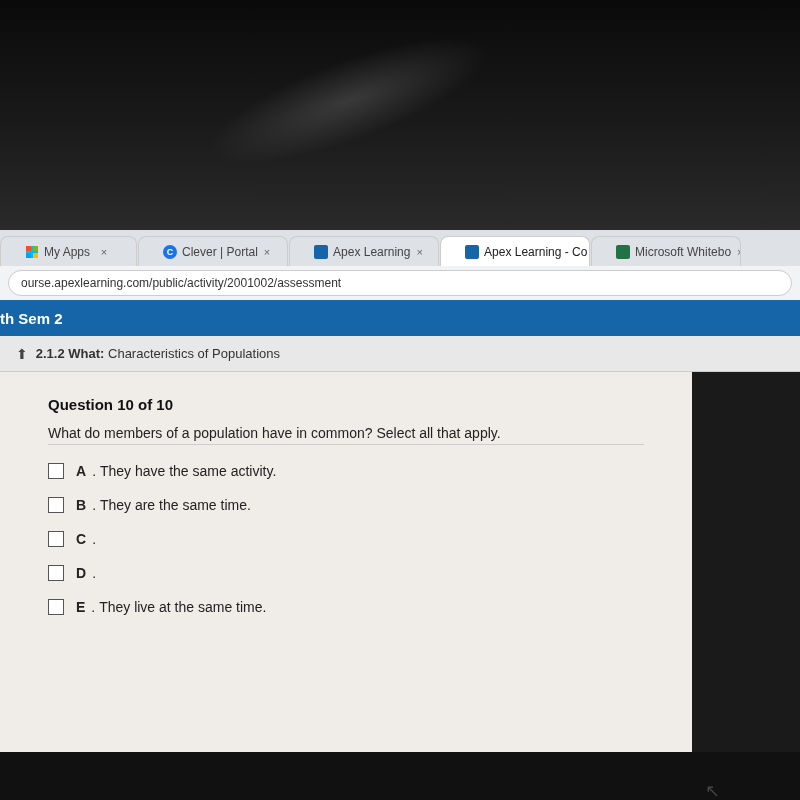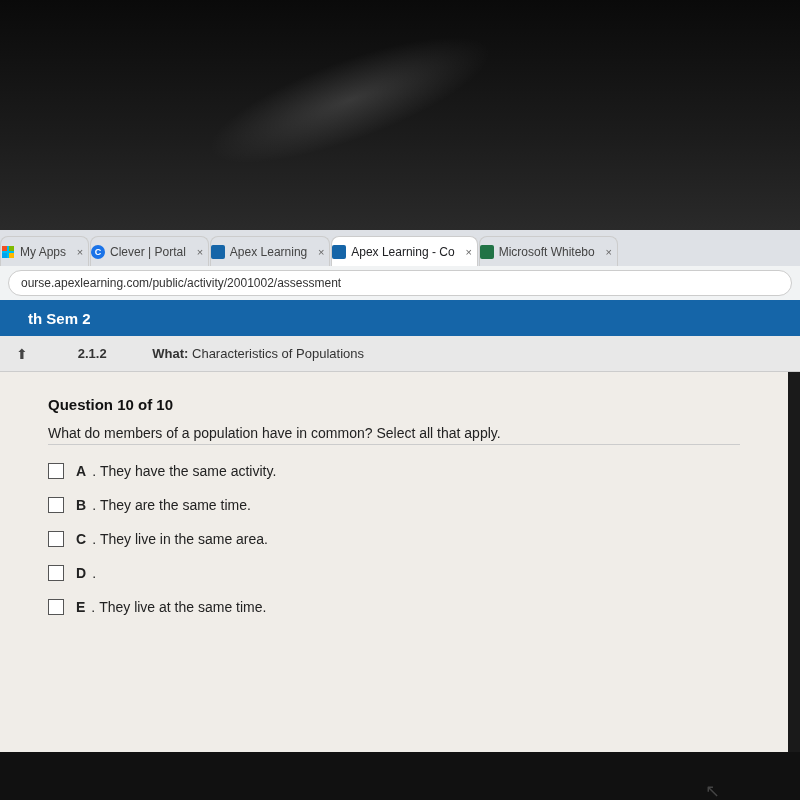--- a/index.html
+++ b/index.html
@@ -37,21 +37,21 @@
       background: #dee1e6;
       height: 36px;
       padding-top: 6px;
       padding-left: 0;
     }
 
     .tab {
       display: flex;
       align-items: center;
       height: 30px;
-      padding: 0 0;
+      padding: 0 24px;
       background: #dee1e6;
       border-radius: 8px 8px 0 0;
       font-size: 12px;
       color: #444;
       cursor: pointer;
       white-space: nowrap;
       max-width: 150px;
       overflow: hidden;
       border: 1px solid #ccc;
       border-bottom: none;
@@ -111,21 +111,21 @@
       color: #333;
     }
 
     
     .nav-bar {
       width: 800px;
       background: #1565a8;
       height: 36px;
       display: flex;
       align-items: center;
-      padding: 0 28px;
+      padding: 0 0;
     }
     .nav-bar-text {
       color: #fff;
       font-size: 15px;
       font-weight: bold;
     }
 
     
     .quiz-bar {
       width: 800px;
@@ -140,26 +140,25 @@
       color: #444;
       margin-right: 8px;
       font-size: 14px;
     }
     .quiz-bar-label {
       font-size: 13px;
       color: #333;
     }
     .quiz-bar-label strong {
       font-weight: bold;
-      margin-left: 42px;
     }
 
     
     .content-area {
-      width: 788px;
+      width: 692px;
       background: #f0ede8;
       padding: 24px 48px;
       min-height: 380px;
     }
 
     .question-label {
       font-size: 15px;
       font-weight: bold;
       color: #111;
       margin-bottom: 10px;
@@ -326,21 +325,20 @@
 
   <div class="answer-option">
     <span class="checkbox"></span>
     <span class="answer-letter">B</span>.&nbsp;
     <span>They are the same time.</span>
   </div>
 
   <div class="answer-option">
     <span class="checkbox"></span>
     <span class="answer-letter">C</span>.&nbsp;
-    <span>They live in the same area.</span>
   </div>
 
   <div class="answer-option">
     <span class="checkbox"></span>
     <span class="answer-letter">D</span>.&nbsp;
   </div>
 
   <div class="answer-option">
     <span class="checkbox"></span>
     <span class="answer-letter">E</span>.&nbsp;

